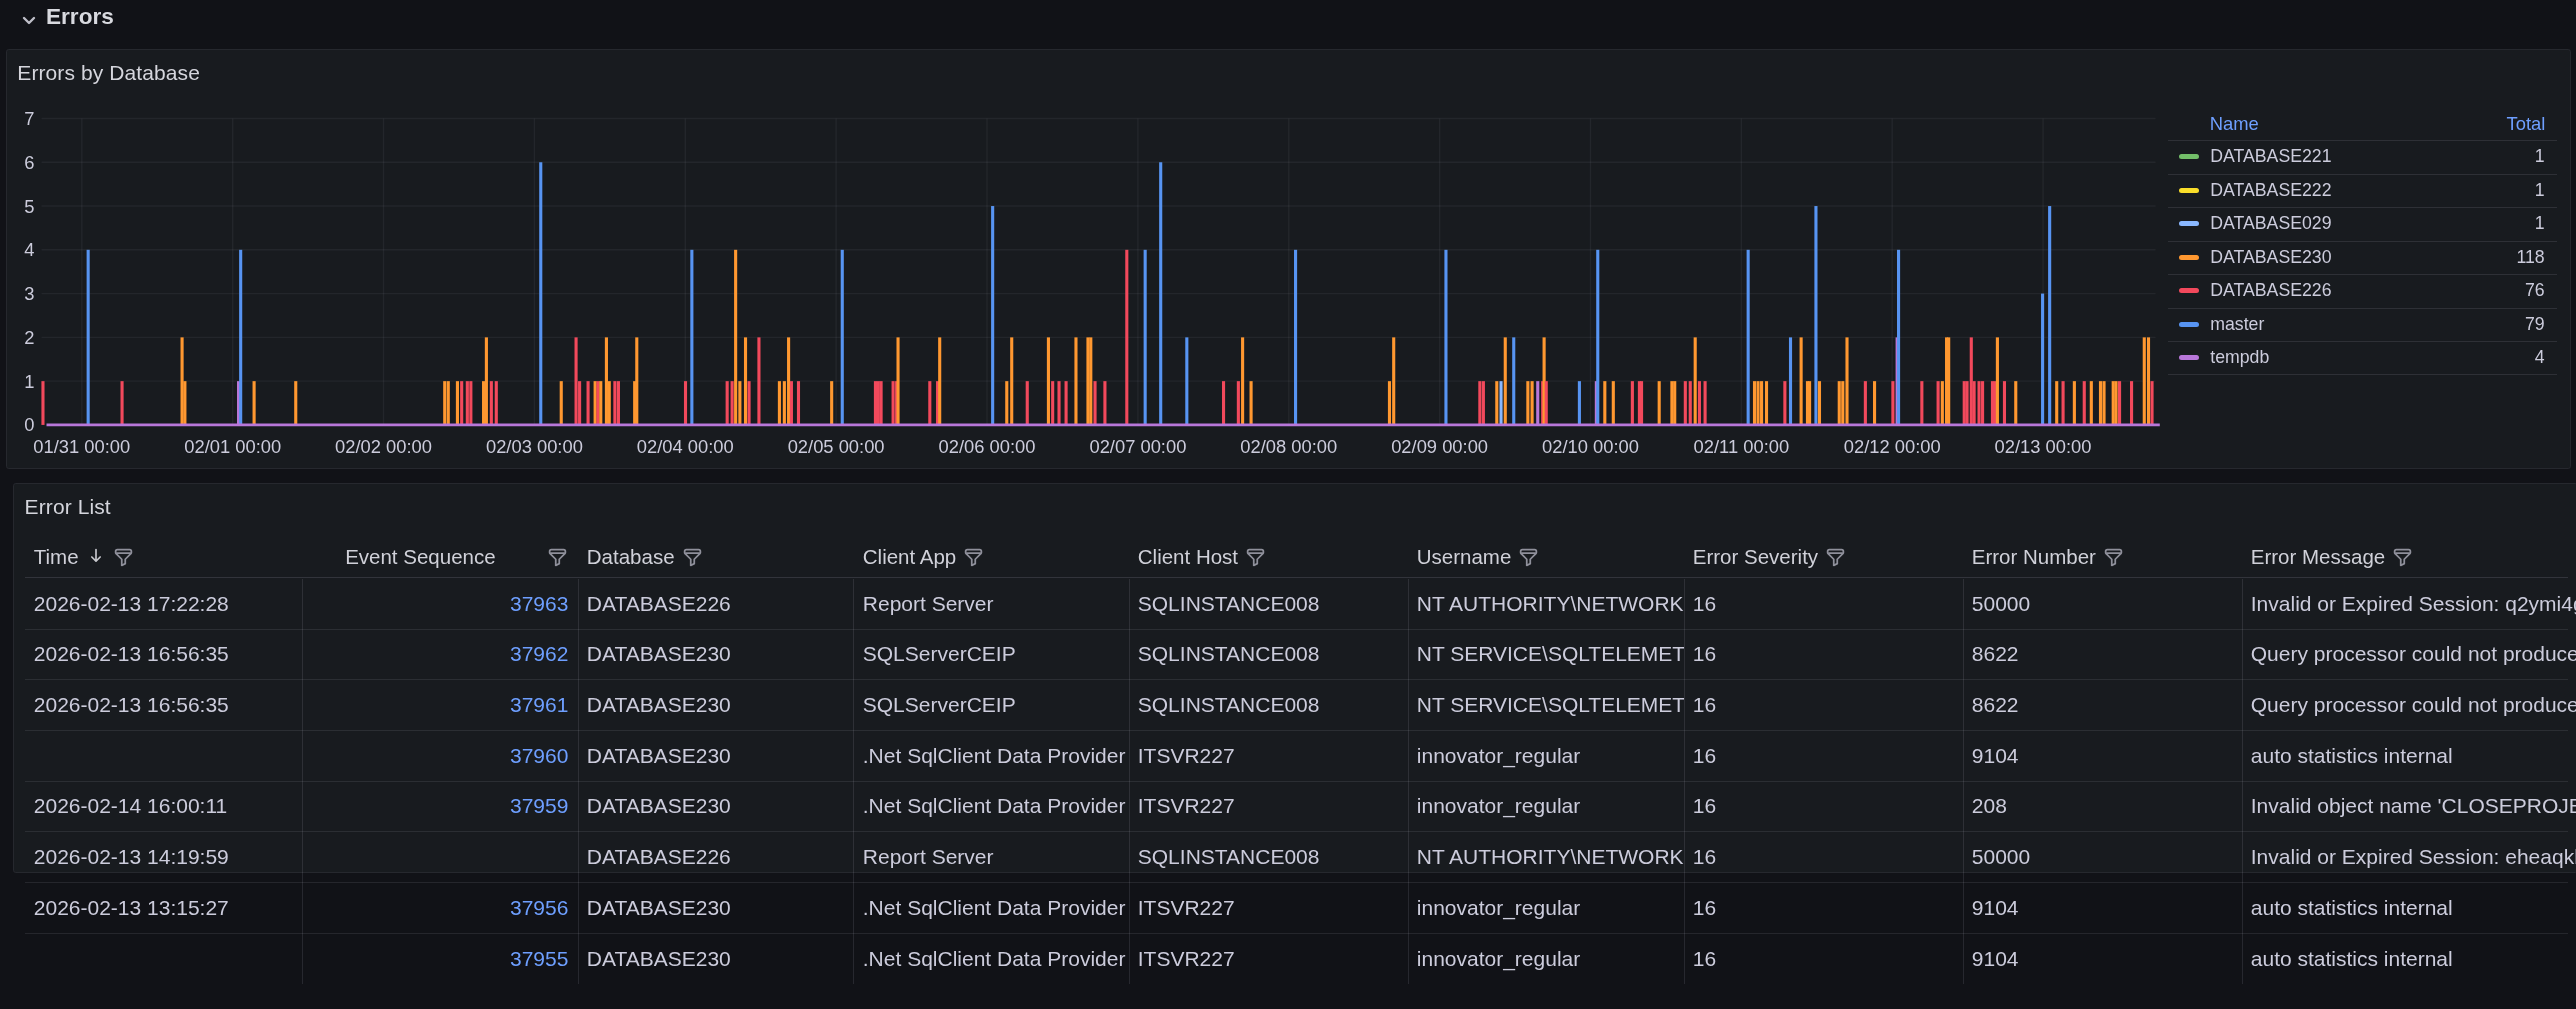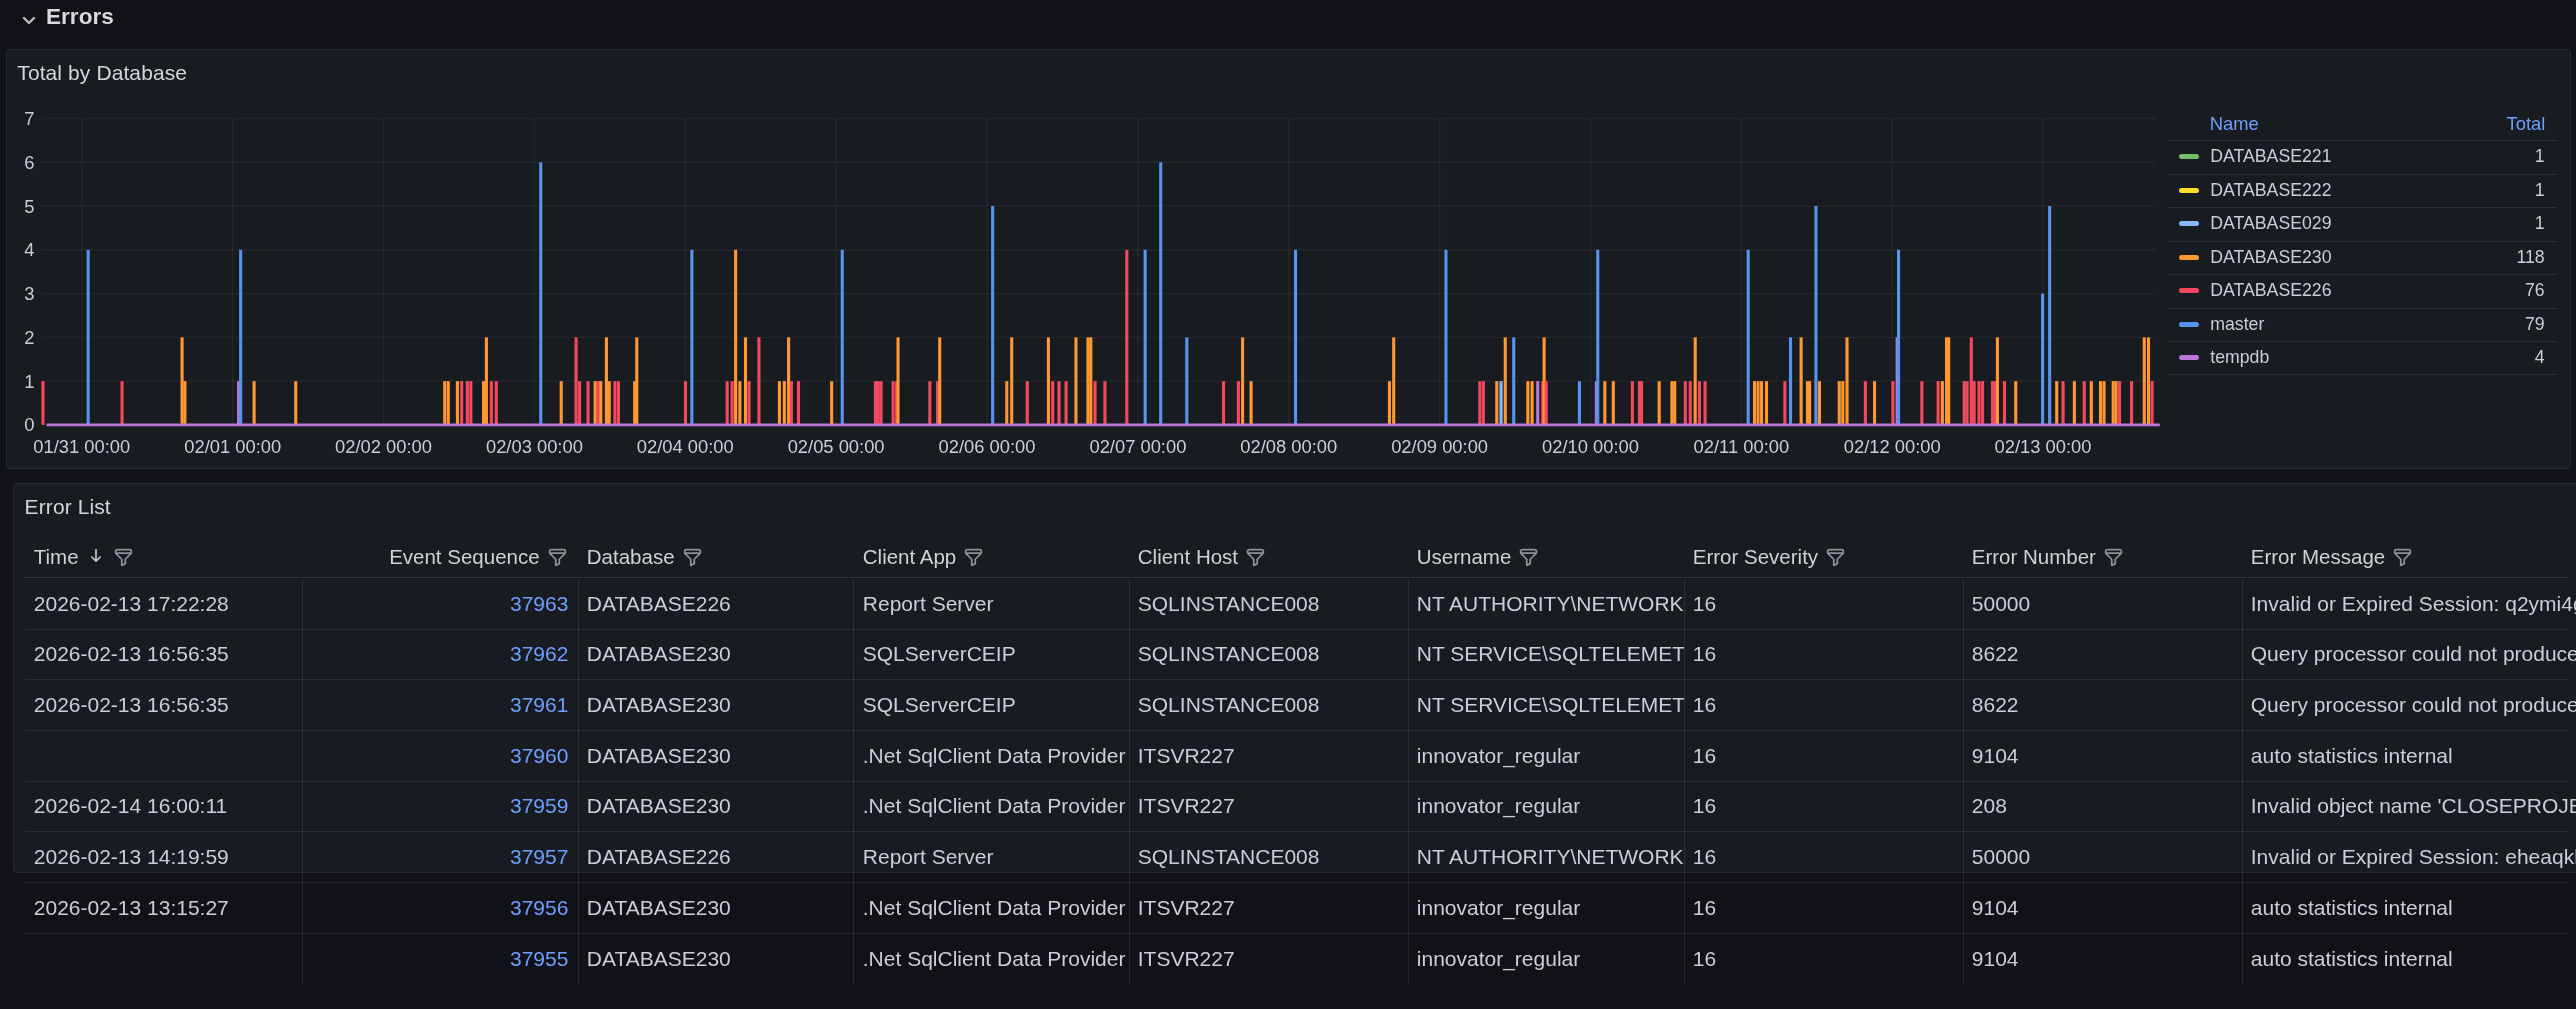--- a/index.html
+++ b/index.html
@@ -14,37 +14,37 @@
 .lhead { padding-left:42px; padding-right:11.3px; }
 .lsep { position:absolute; left:2161px; width:389px; height:0.7px; background:rgba(204,204,220,0.12); }
 .lname,.ltot { font-size:18.4px; font-weight:500; color:#6E9FFF; }
 .ltot { margin-left:auto; }
 .lname2 { font-size:17.7px; color:#CCCCDC; }
 .ltot2 { margin-left:auto; font-size:17.7px; color:#CCCCDC; }
 .sw { width:20px; height:5.7px; border-radius:2.8px; margin-right:11.3px; flex:none; }
 .thead { position:absolute; left:10.6px; top:52px; width:2543px; height:42px; border-bottom:0.7px solid rgba(204,204,220,0.15); }
 .th { position:absolute; top:0; height:42px; display:flex; align-items:center; padding-left:9.2px; font-size:20.5px; font-weight:500; color:#D0D1D9; white-space:nowrap; overflow:hidden; }
 .th span { margin-right:7px; }
-.thr { justify-content:flex-end; padding-right:10px; }
+.thr { justify-content:flex-end; padding-right:10px;gap:44px; }
 .fun { width:21px; height:21px; flex:none; }
 .arr { width:20px; height:20px; flex:none; margin-right:7px; }
 .tr { position:absolute; left:10.6px; width:2543px; border-bottom:0.7px solid rgba(204,204,220,0.11); }
 .tr.nb { border-bottom:none; }
 .td { position:absolute; top:0; height:100%; display:flex; align-items:center; padding:0 9.2px; font-size:21px; color:#CCCCDC; white-space:nowrap; overflow:hidden; }
 .td.num { justify-content:flex-end; }
 .td.link span { color:#6E9FFF; }
 .vsep { position:absolute; width:0.7px; background:rgba(204,204,220,0.12); }
 </style></head>
 <body>
 <svg id="chev" width="24" height="24" viewBox="0 0 24 24">
     <path d="M7 10 l5 5 5-5" fill="none" stroke="#BEBEC8" stroke-width="2.4" stroke-linecap="round" stroke-linejoin="round"></path>
   </svg>
 <div id="sec">Errors</div>
 <div id="p1" class="panel">
-  <div class="ptitle" style="top:11.3px">Total by Database</div>
+  <div class="ptitle" style="top:11.3px">Errors by Database</div>
   <svg width="2563" height="418" style="position:absolute;left:0;top:0" viewBox="0 0 3628 592">
 <line x1="48" y1="469.0" x2="3042" y2="469.0" stroke="rgba(204,204,220,0.062)" stroke-width="2"></line>
 <line x1="48" y1="407.0" x2="3042" y2="407.0" stroke="rgba(204,204,220,0.062)" stroke-width="2"></line>
 <line x1="48" y1="345.0" x2="3042" y2="345.0" stroke="rgba(204,204,220,0.062)" stroke-width="2"></line>
 <line x1="48" y1="283.0" x2="3042" y2="283.0" stroke="rgba(204,204,220,0.062)" stroke-width="2"></line>
 <line x1="48" y1="221.0" x2="3042" y2="221.0" stroke="rgba(204,204,220,0.062)" stroke-width="2"></line>
 <line x1="48" y1="159.0" x2="3042" y2="159.0" stroke="rgba(204,204,220,0.062)" stroke-width="2"></line>
 <line x1="48" y1="97.0" x2="3042" y2="97.0" stroke="rgba(204,204,220,0.062)" stroke-width="2"></line>
 <line x1="105.0" y1="97.0" x2="105.0" y2="531.0" stroke="rgba(204,204,220,0.062)" stroke-width="2"></line>
 <line x1="318.7" y1="97.0" x2="318.7" y2="531.0" stroke="rgba(204,204,220,0.062)" stroke-width="2"></line>
@@ -495,23 +495,20 @@
         <span>208</span>
       </div>
 <div class="td" style="left:2217px;width:337px">
         <span>Invalid object name 'CLOSEPROJECT</span>
       </div>
 </div>
 <div class="tr" style="top:348px;height:51px">
 <div class="td" style="left:0px;width:277px">
         <span>2026-02-13 14:19:59</span>
       </div>
-<div class="td num link" style="left:277px;width:276px">
-        <span>37957</span>
-      </div>
 <div class="td" style="left:553px;width:275px">
         <span>DATABASE226</span>
       </div>
 <div class="td" style="left:829px;width:275px">
         <span>Report Server</span>
       </div>
 <div class="td" style="left:1104px;width:279px">
         <span>SQLINSTANCE008</span>
       </div>
 <div class="td" style="left:1383px;width:276px">

